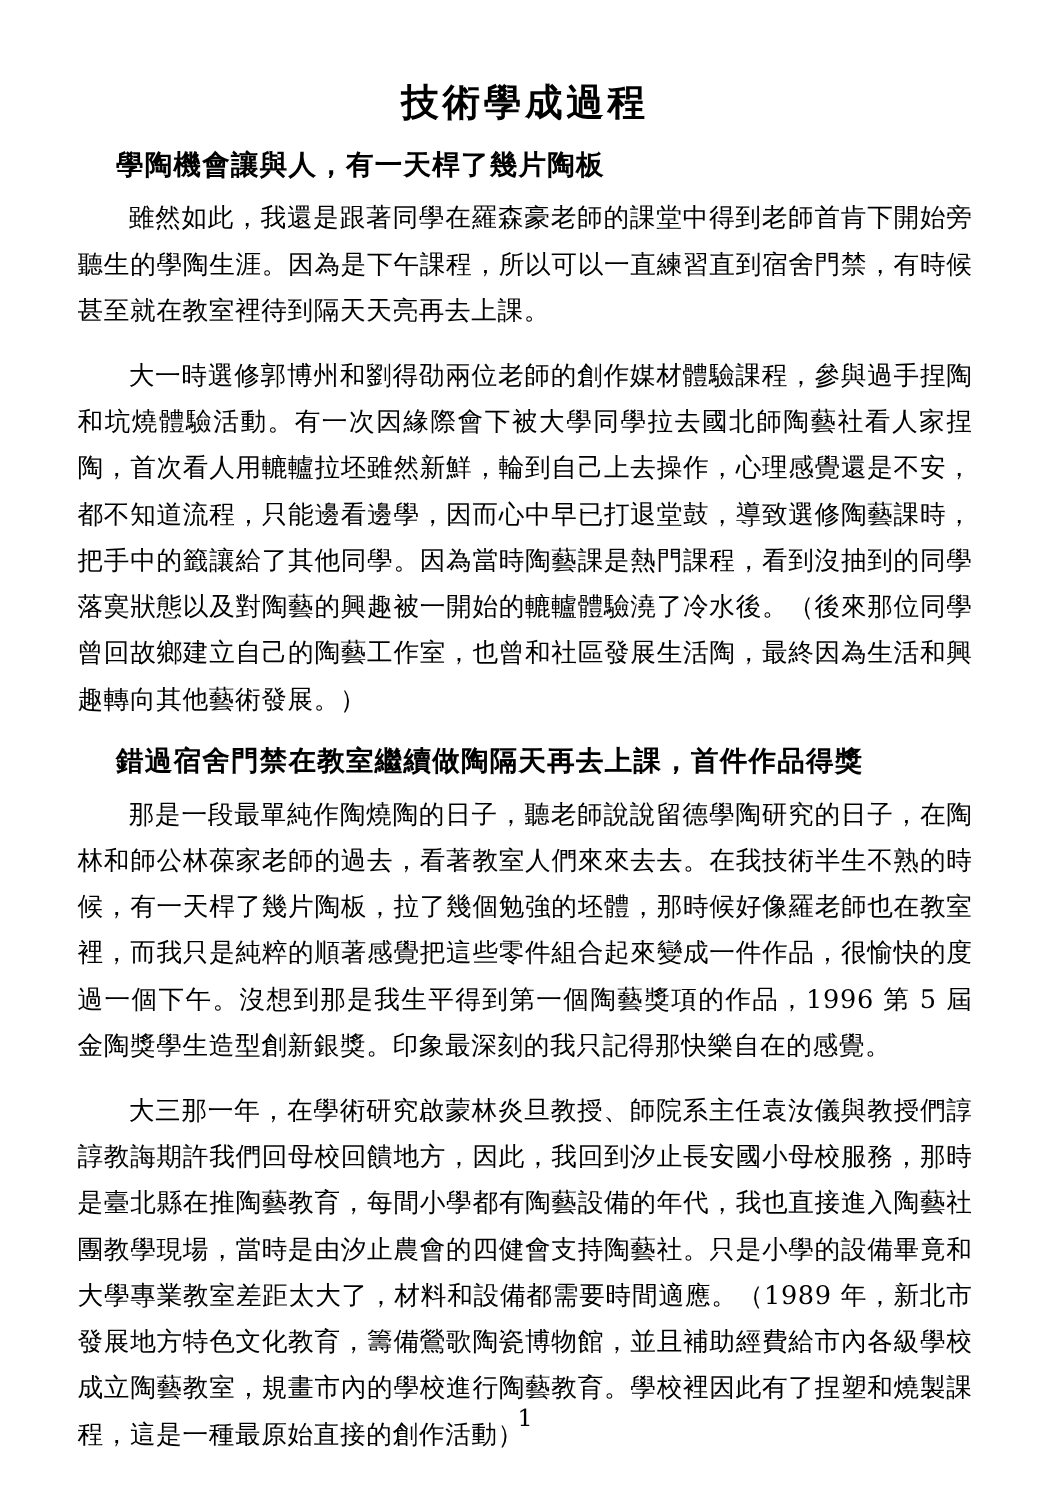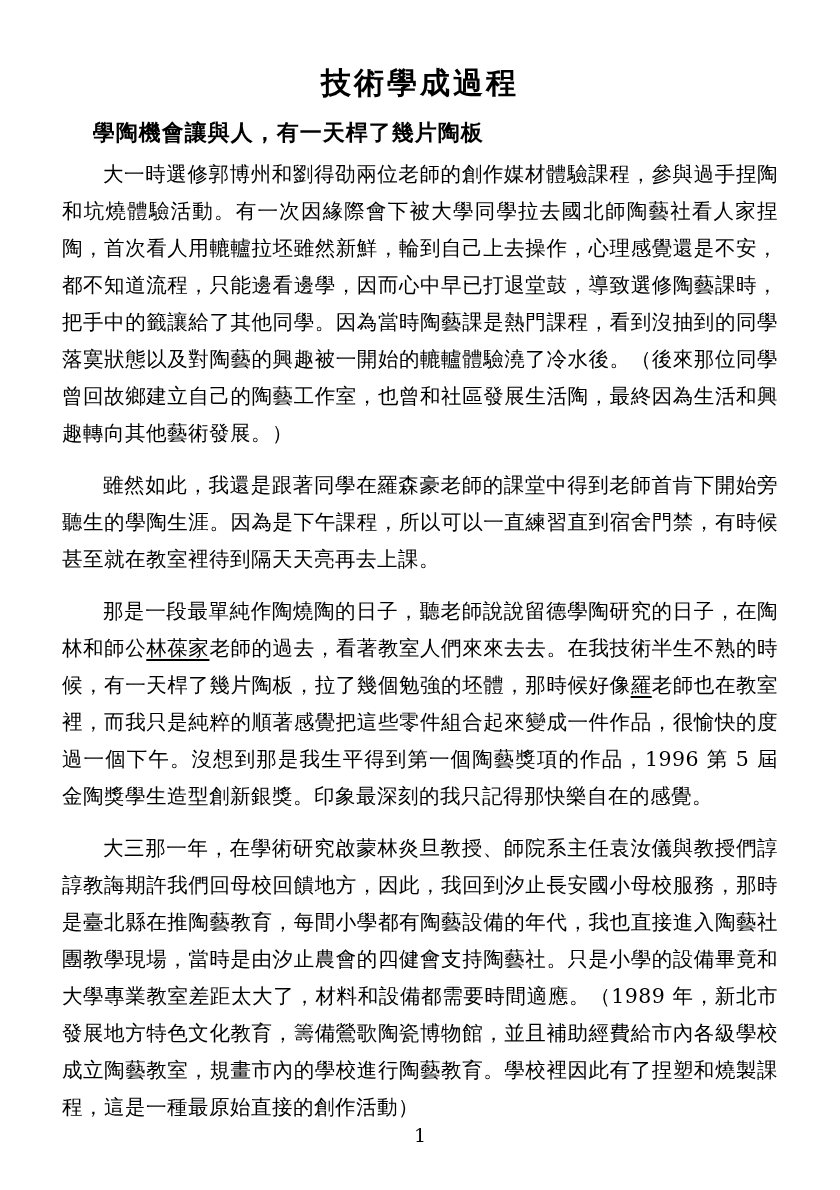--- a/index.html
+++ b/index.html
@@ -41,21 +41,20 @@
   .para {
     margin: 0 0 15px 0;
     font-size: 20.5px;
     line-height: 37px;
     text-align: justify;
     text-justify: inter-ideograph;
     text-indent: 2em;
     letter-spacing: 0.5px;
   }
   .u {
-    text-decoration: underline;
     text-underline-offset: 4px;
   }
   .page-number {
     position: absolute;
     left: 0;
     bottom: 44px;
     width: 100%;
     text-align: center;
     font-size: 19px;
     line-height: 22px;
@@ -63,24 +62,25 @@
 </style>
 </head>
 <body>
 
 <div class="page">
 
   <h1 class="doc-title">技術學成過程</h1>
 
   <h2 class="section-heading">學陶機會讓與人，有一天桿了幾片陶板</h2>
 
+  <p class="para"><span>雖然如此，我還是跟著同學在羅森豪老師的課堂中得到老師首肯下開始旁聽生的學陶生涯。因為是下午課程，所以可以一直練習直到宿舍門禁，有時候甚至就在教室裡待到隔天天亮再去上課。</span></p>
+
   <p class="para"><span>大一時選修郭博州和劉得劭兩位老師的創作媒材體驗課程，參與過手捏陶和坑燒體驗活動。有一次因緣際會下被大學同學拉去國北師陶藝社看人家捏陶，首次看人用轆轤拉坯雖然新鮮，輪到自己上去操作，心理感覺還是不安，都不知道流程，只能邊看邊學，因而心中早已打退堂鼓，導致選修陶藝課時，把手中的籤讓給了其他同學。因為當時陶藝課是熱門課程，看到沒抽到的同學落寞狀態以及對陶藝的興趣被一開始的轆轤體驗澆了冷水後。（後來那位同學曾回故鄉建立自己的陶藝工作室，也曾和社區發展生活陶，最終因為生活和興趣轉向其他藝術發展。）</span></p>
 
-  <p class="para"><span>雖然如此，我還是跟著同學在羅森豪老師的課堂中得到老師首肯下開始旁聽生的學陶生涯。因為是下午課程，所以可以一直練習直到宿舍門禁，有時候甚至就在教室裡待到隔天天亮再去上課。</span></p>
-
+  <h2 class="section-heading">錯過宿舍門禁在教室繼續做陶隔天再去上課，首件作品得獎</h2>
 
   <p class="para"><span>那是一段最單純作陶燒陶的日子，聽老師說說留德學陶研究的日子，在陶林和師公</span><span class="u">林葆家</span><span>老師的過去，看著教室人們來來去去。在我技術半生不熟的時候，有一天桿了幾片陶板，拉了幾個勉強的坯體，那時候好像</span><span class="u">羅</span><span>老師也在教室裡，而我只是純粹的順著感覺把這些零件組合起來變成一件作品，很愉快的度過一個下午。沒想到那是我生平得到第一個陶藝獎項的作品，1996 第 5 屆金陶獎學生造型創新銀獎。印象最深刻的我只記得那快樂自在的感覺。</span></p>
 
   <p class="para"><span>大三那一年，在學術研究啟蒙林炎旦教授、師院系主任袁汝儀與教授們諄諄教誨期許我們回母校回饋地方，因此，我回到汐止長安國小母校服務，那時是臺北縣在推陶藝教育，每間小學都有陶藝設備的年代，我也直接進入陶藝社團教學現場，當時是由汐止農會的四健會支持陶藝社。只是小學的設備畢竟和大學專業教室差距太大了，材料和設備都需要時間適應。（1989 年，新北市發展地方特色文化教育，籌備鶯歌陶瓷博物館，並且補助經費給市內各級學校成立陶藝教室，規畫市內的學校進行陶藝教育。學校裡因此有了捏塑和燒製課程，這是一種最原始直接的創作活動）</span></p>
 
   <div class="page-number">1</div>
 
 </div>
 
 </body></html>

